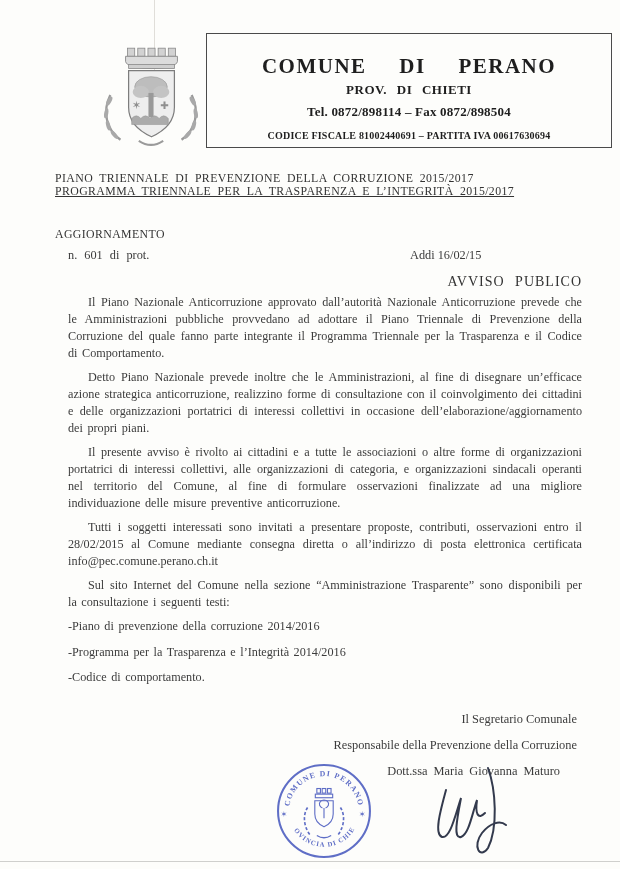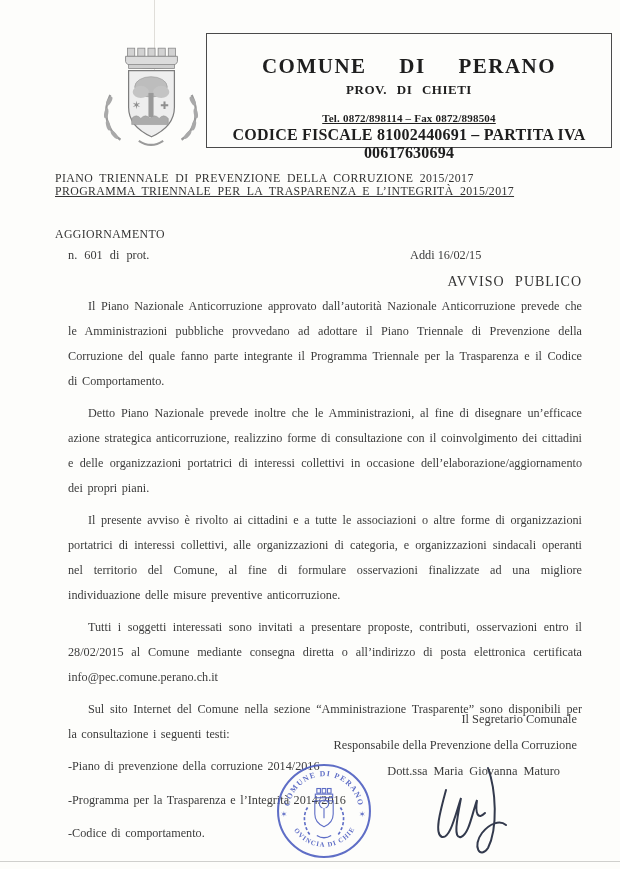--- a/index.html
+++ b/index.html
@@ -8,37 +8,37 @@
   
   .vline{position:absolute;left:154px;top:0;width:1px;height:118px;background:#e0ded9;}
   .hline{position:absolute;left:0;top:861px;width:620px;height:1px;background:#cfcfcd;}
 
   
   .emblem{position:absolute;left:94px;top:36px;width:114px;height:118px;}
   .hbox{position:absolute;left:206px;top:33px;width:404px;height:113px;
         border:1.5px solid #4a4a4a;text-align:center;color:#1e1e1e;}
   .org{margin-top:20px;font-size:21px;font-weight:bold;letter-spacing:1.5px;word-spacing:26px;}
   .prov{margin-top:3px;font-size:13px;font-weight:bold;word-spacing:6px;letter-spacing:.5px;}
-  .tel{margin-top:14px;font-size:11px;font-weight:bold;letter-spacing:.2px;text-decoration:underline;}
-  .cf{margin-top:2px;font-size:16px;font-weight:bold;letter-spacing:.2px;}
+  .tel{margin-top:6px;font-size:13px;font-weight:bold;letter-spacing:.2px;}
+  .cf{margin-top:10px;font-size:10px;font-weight:bold;letter-spacing:.2px;}
 
   
   .title{position:absolute;left:55px;width:520px;text-align:left;font-size:11.8px;
          color:#333;letter-spacing:.4px;word-spacing:3px;}
   .t1{top:171px;} .t2{top:184px;text-decoration:underline;} .t3{top:227px;}
 
   .prot-left{position:absolute;left:68px;top:248px;font-size:12.3px;word-spacing:4px;}
   .prot-right{position:absolute;left:410px;top:248px;font-size:12.3px;}
 
   .notice{position:absolute;left:68px;top:274px;width:514px;text-align:right;
           font-size:14px;letter-spacing:1px;word-spacing:6px;color:#333;}
 
   
   .bodytext{position:absolute;left:68px;top:294px;width:514px;font-size:12.2px;
-            line-height:25px;color:#3c3c3c;}
+            line-height:17px;color:#3c3c3c;}
   .bodytext p{margin:0 0 7px 0;text-indent:20px;text-align:justify;word-spacing:1.5px;}
   .bodytext .li{text-indent:0;text-align:left;margin:0 0 8.5px 0;}
 
   
   .close-line{position:absolute;font-size:12.4px;color:#3b3b3b;white-space:nowrap;}
   .c1{top:712px;right:43px;}
   .c2{top:738px;right:43px;}
   .c3{top:764px;right:60px;word-spacing:3px;}
 
   .stamp{position:absolute;left:276px;top:763px;width:96px;height:96px;opacity:.88;}

